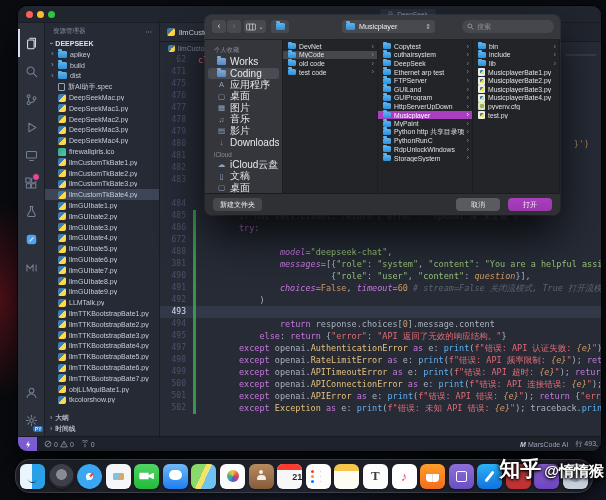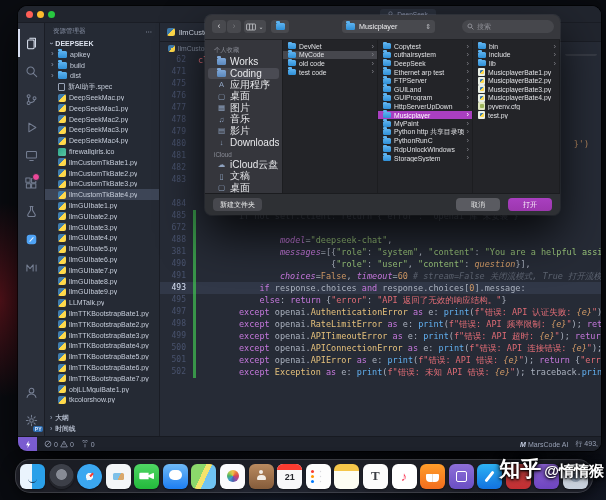--- a/index.html
+++ b/index.html
@@ -147,21 +147,21 @@
   .dk-messages::after{content:"";position:absolute;left:6px;top:6px;width:13px;height:10px;background:#fff;border-radius:5px}
   .dk-maps{background:linear-gradient(115deg,#8bd86b 0 42%,#f4e36b 42% 58%,#6fc3f2 58%)}
   .dk-photos{background:#fbfbfd}
   .dk-photos::after{content:"";position:absolute;left:6.5px;top:6.5px;width:12px;height:12px;border-radius:50%;
     background:conic-gradient(#f3c14b,#e8743b,#d3455b,#9f4a9e,#4a62ad,#3f9bd0,#45b06a,#b2c94b,#f3c14b)}
   .dk-contacts{background:linear-gradient(#b98a5f,#855c3b)}
   .dk-contacts::before{content:"";position:absolute;left:10.5px;top:6px;width:4px;height:4px;border-radius:50%;background:#f3ede6}
   .dk-contacts::after{content:"";position:absolute;left:8px;top:11px;width:9px;height:5px;border-radius:4px 4px 1px 1px;background:#f3ede6}
   .dk-calendar{background:#f7f7f9}
   .dk-calendar::before{content:"";position:absolute;left:0;top:0;right:0;height:6px;background:#fa3b30}
-  .cal-day{position:absolute;left:0;right:0;top:8px;text-align:center;font-size:9px;color:#26282e;font-weight:bold}
+  .cal-day{position:absolute;left:0;right:0;top:8px;text-align:right;font-size:9px;color:#26282e;font-weight:bold}
   .dk-reminders{background:#fdfdfd}
   .dk-reminders::after{content:"";position:absolute;left:5px;top:6px;width:3px;height:3px;border-radius:50%;background:#fa3b30;
     box-shadow:0 5px 0 #ff9500,0 10px 0 #007aff,8px 0 0 -0.8px #d8d8dc,8px 5px 0 -0.8px #d8d8dc,8px 10px 0 -0.8px #d8d8dc}
   .dk-notes{background:linear-gradient(#f5c64a 0 30%,#fdfdf3 30%)}
   .dk-textedit{background:#fcfcfc;display:flex;align-items:center;justify-content:center}
   .dk-textedit::after{content:"T";font-family:"Liberation Serif",serif;font-size:13px;color:#3a3d44;font-weight:bold}
   .dk-music{background:#fff;display:flex;align-items:center;justify-content:center}
   .dk-music::after{content:"♪";font-size:13px;color:#fa4460;font-weight:bold}
   .dk-books{background:linear-gradient(#ff9d2a,#f26d1e);display:flex;align-items:flex-end;justify-content:center}
   .dk-books::after{content:"";width:13px;height:8px;margin-bottom:7px;border-radius:1px 1px 4px 4px;
@@ -526,41 +526,52 @@
             </div>
             <div class="cline">
               <span class="ln">484</span>
               <span class="ct"></span>
             </div>
             <div class="cline git">
               <span class="ln">485</span>
               <span class="ct"><span class="tk-d">        if not self.client: return {"error": "openai 库 未安装"}</span></span>
             </div>
             <div class="cline git">
+              <span class="ln">486</span>
+              <span class="ct"><span class="tk-v">        </span><span class="tk-k">try</span><span class="tk-v">:</span></span>
+            </div>
+            <div class="cline git">
               <span class="ln">672</span>
             </div>
             <div class="cline git">
               <span class="ln">488</span>
               <span class="ct"><span class="tk-p">                model</span><span class="tk-v">=</span><span class="tk-s">"deepseek-chat"</span><span class="tk-v">,</span></span>
             </div>
             <div class="cline git">
               <span class="ln">381</span>
               <span class="ct"><span class="tk-p">                messages</span><span class="tk-v">=[{</span><span class="tk-s">"role"</span><span class="tk-v">: </span><span class="tk-s">"system"</span><span class="tk-v">, </span><span class="tk-s">"content"</span><span class="tk-v">: </span><span class="tk-s">"You are a helpful assistant.</span></span>
             </div>
             <div class="cline git">
               <span class="ln">490</span>
               <span class="ct"><span class="tk-v">                          {</span><span class="tk-s">"role"</span><span class="tk-v">: </span><span class="tk-s">"user"</span><span class="tk-v">, </span><span class="tk-s">"content"</span><span class="tk-v">: </span><span class="tk-a">question</span><span class="tk-v">}],</span></span>
             </div>
             <div class="cline git">
               <span class="ln">491</span>
               <span class="ct"><span class="tk-p">                choices</span><span class="tk-v">=</span><span class="tk-n">False</span><span class="tk-v">, </span><span class="tk-p">timeout</span><span class="tk-v">=</span><span class="tk-n">60</span><span class="tk-c"> # stream=False 关闭流模式, True 打开流模式</span></span>
             </div>
+            <div class="cline git">
+              <span class="ln">492</span>
+              <span class="ct"><span class="tk-v">            )</span></span>
+            </div>
             <div class="cline cur git">
               <span class="ln">493</span>
-              <span class="ct"><span class="tk-v">            </span><span class="tk-k">if</span><span class="tk-v"> response.choices </span><span class="tk-k">and</span><span class="tk-v"> response.choices[</span><span class="tk-n">0</span><span class="tk-v">].message:</span></span>
+            </div>
+            <div class="cline git">
+              <span class="ln">494</span>
+              <span class="ct"><span class="tk-v">                </span><span class="tk-k">return</span><span class="tk-v"> response.choices[</span><span class="tk-n">0</span><span class="tk-v">].message.content</span></span>
             </div>
             <div class="cline git">
               <span class="ln">495</span>
               <span class="ct"><span class="tk-v">            </span><span class="tk-k">else</span><span class="tk-v">: </span><span class="tk-k">return</span><span class="tk-v"> {</span><span class="tk-r">"error"</span><span class="tk-v">: </span><span class="tk-r">"API 返回了无效的响应结构。"</span><span class="tk-v">}</span></span>
             </div>
             <div class="cline git">
               <span class="ln">497</span>
               <span class="ct"><span class="tk-v">        </span><span class="tk-k">except</span><span class="tk-v"> openai.</span><span class="tk-t">AuthenticationError</span><span class="tk-k"> as</span><span class="tk-v"> e: </span><span class="tk-f">print</span><span class="tk-v">(</span><span class="tk-r">f"错误: API 认证失败: </span><span class="tk-a">{e}</span><span class="tk-r">"</span><span class="tk-v">); </span></span>
             </div>
             <div class="cline git">

